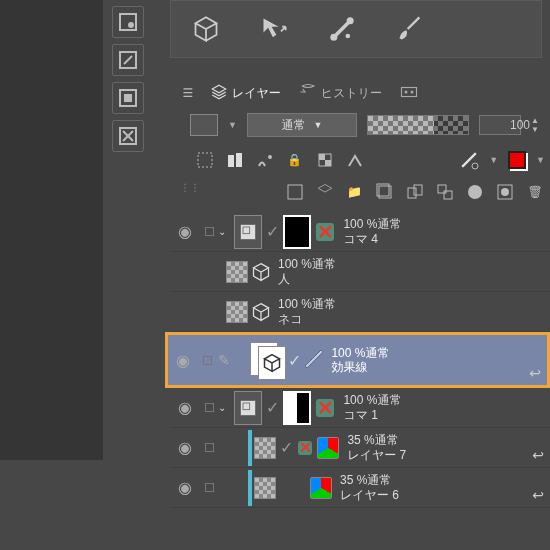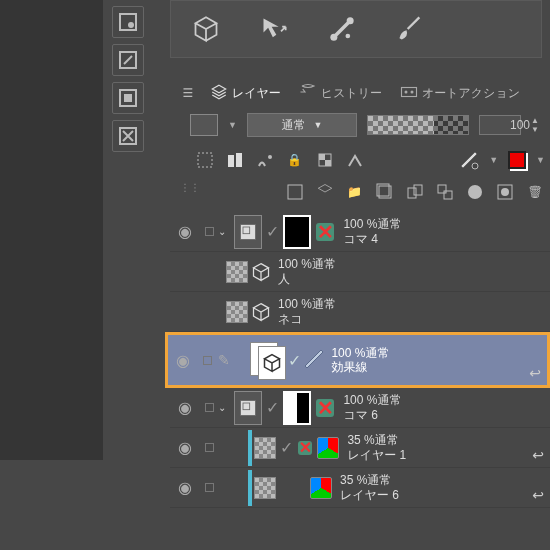--- a/index.html
+++ b/index.html
@@ -243,21 +243,20 @@
     <span>ヒストリー</span>
   </div>
   <div class="tab">
     <span>
       <svg width="18" height="18" viewBox="0 0 24 24">
           <rect x="2" y="6" width="20" height="12" fill="none" stroke="#aaa" stroke-width="1.5"></rect>
           <circle cx="8" cy="12" r="2" fill="#aaa"></circle>
           <circle cx="16" cy="12" r="2" fill="#aaa"></circle>
         </svg>
     </span>
-    <span>オートアクション</span>
   </div>
 </div>
 
 <div class="blend-row">
   <div class="swatch"></div>
   <span style="color:#aaa;font-size:9px">▼</span>
   <div class="blend-sel">
     <span>通常</span>
     <span style="margin-left:8px;font-size:9px">▼</span>
   </div>
@@ -446,38 +445,38 @@
       <svg width="20" height="20" viewBox="0 0 24 24">
           <rect x="3" y="3" width="18" height="18" fill="#ddd" stroke="#666"></rect>
           <rect x="6" y="6" width="8" height="8" fill="none" stroke="#666"></rect>
         </svg>
     </div>
     <span class="tick">✓</span>
     <div class="thumb halfwb"></div>
     <div class="redx">✕</div>
     <div class="llabel">
       <span>100 %通常</span>
-      <span>コマ 6</span>
+      <span>コマ 1</span>
     </div>
   </div>
 
   <div class="layer-row indent1">
     <div class="vis" style="position:absolute;left:0">◉</div>
     <div class="lockcol" style="position:absolute;left:30px">
         <div class="lockbox"></div>
       </div>
     <div style="width:50px"></div>
     <div class="colorbar cyan"></div>
     <div class="thumb check small"></div>
     <span class="tick">✓</span>
     <div class="redx" style="width:20px;height:20px;font-size:16px">✕</div>
     <div class="thumb rgb small"></div>
     <div class="llabel">
       <span>35 %通常</span>
-      <span>レイヤー 1</span>
+      <span>レイヤー 7</span>
     </div>
     <span class="ruler-arrow">↩</span>
   </div>
 
   <div class="layer-row indent1">
     <div class="vis" style="position:absolute;left:0">◉</div>
     <div class="lockcol" style="position:absolute;left:30px">
         <div class="lockbox"></div>
       </div>
     <div style="width:50px"></div>

